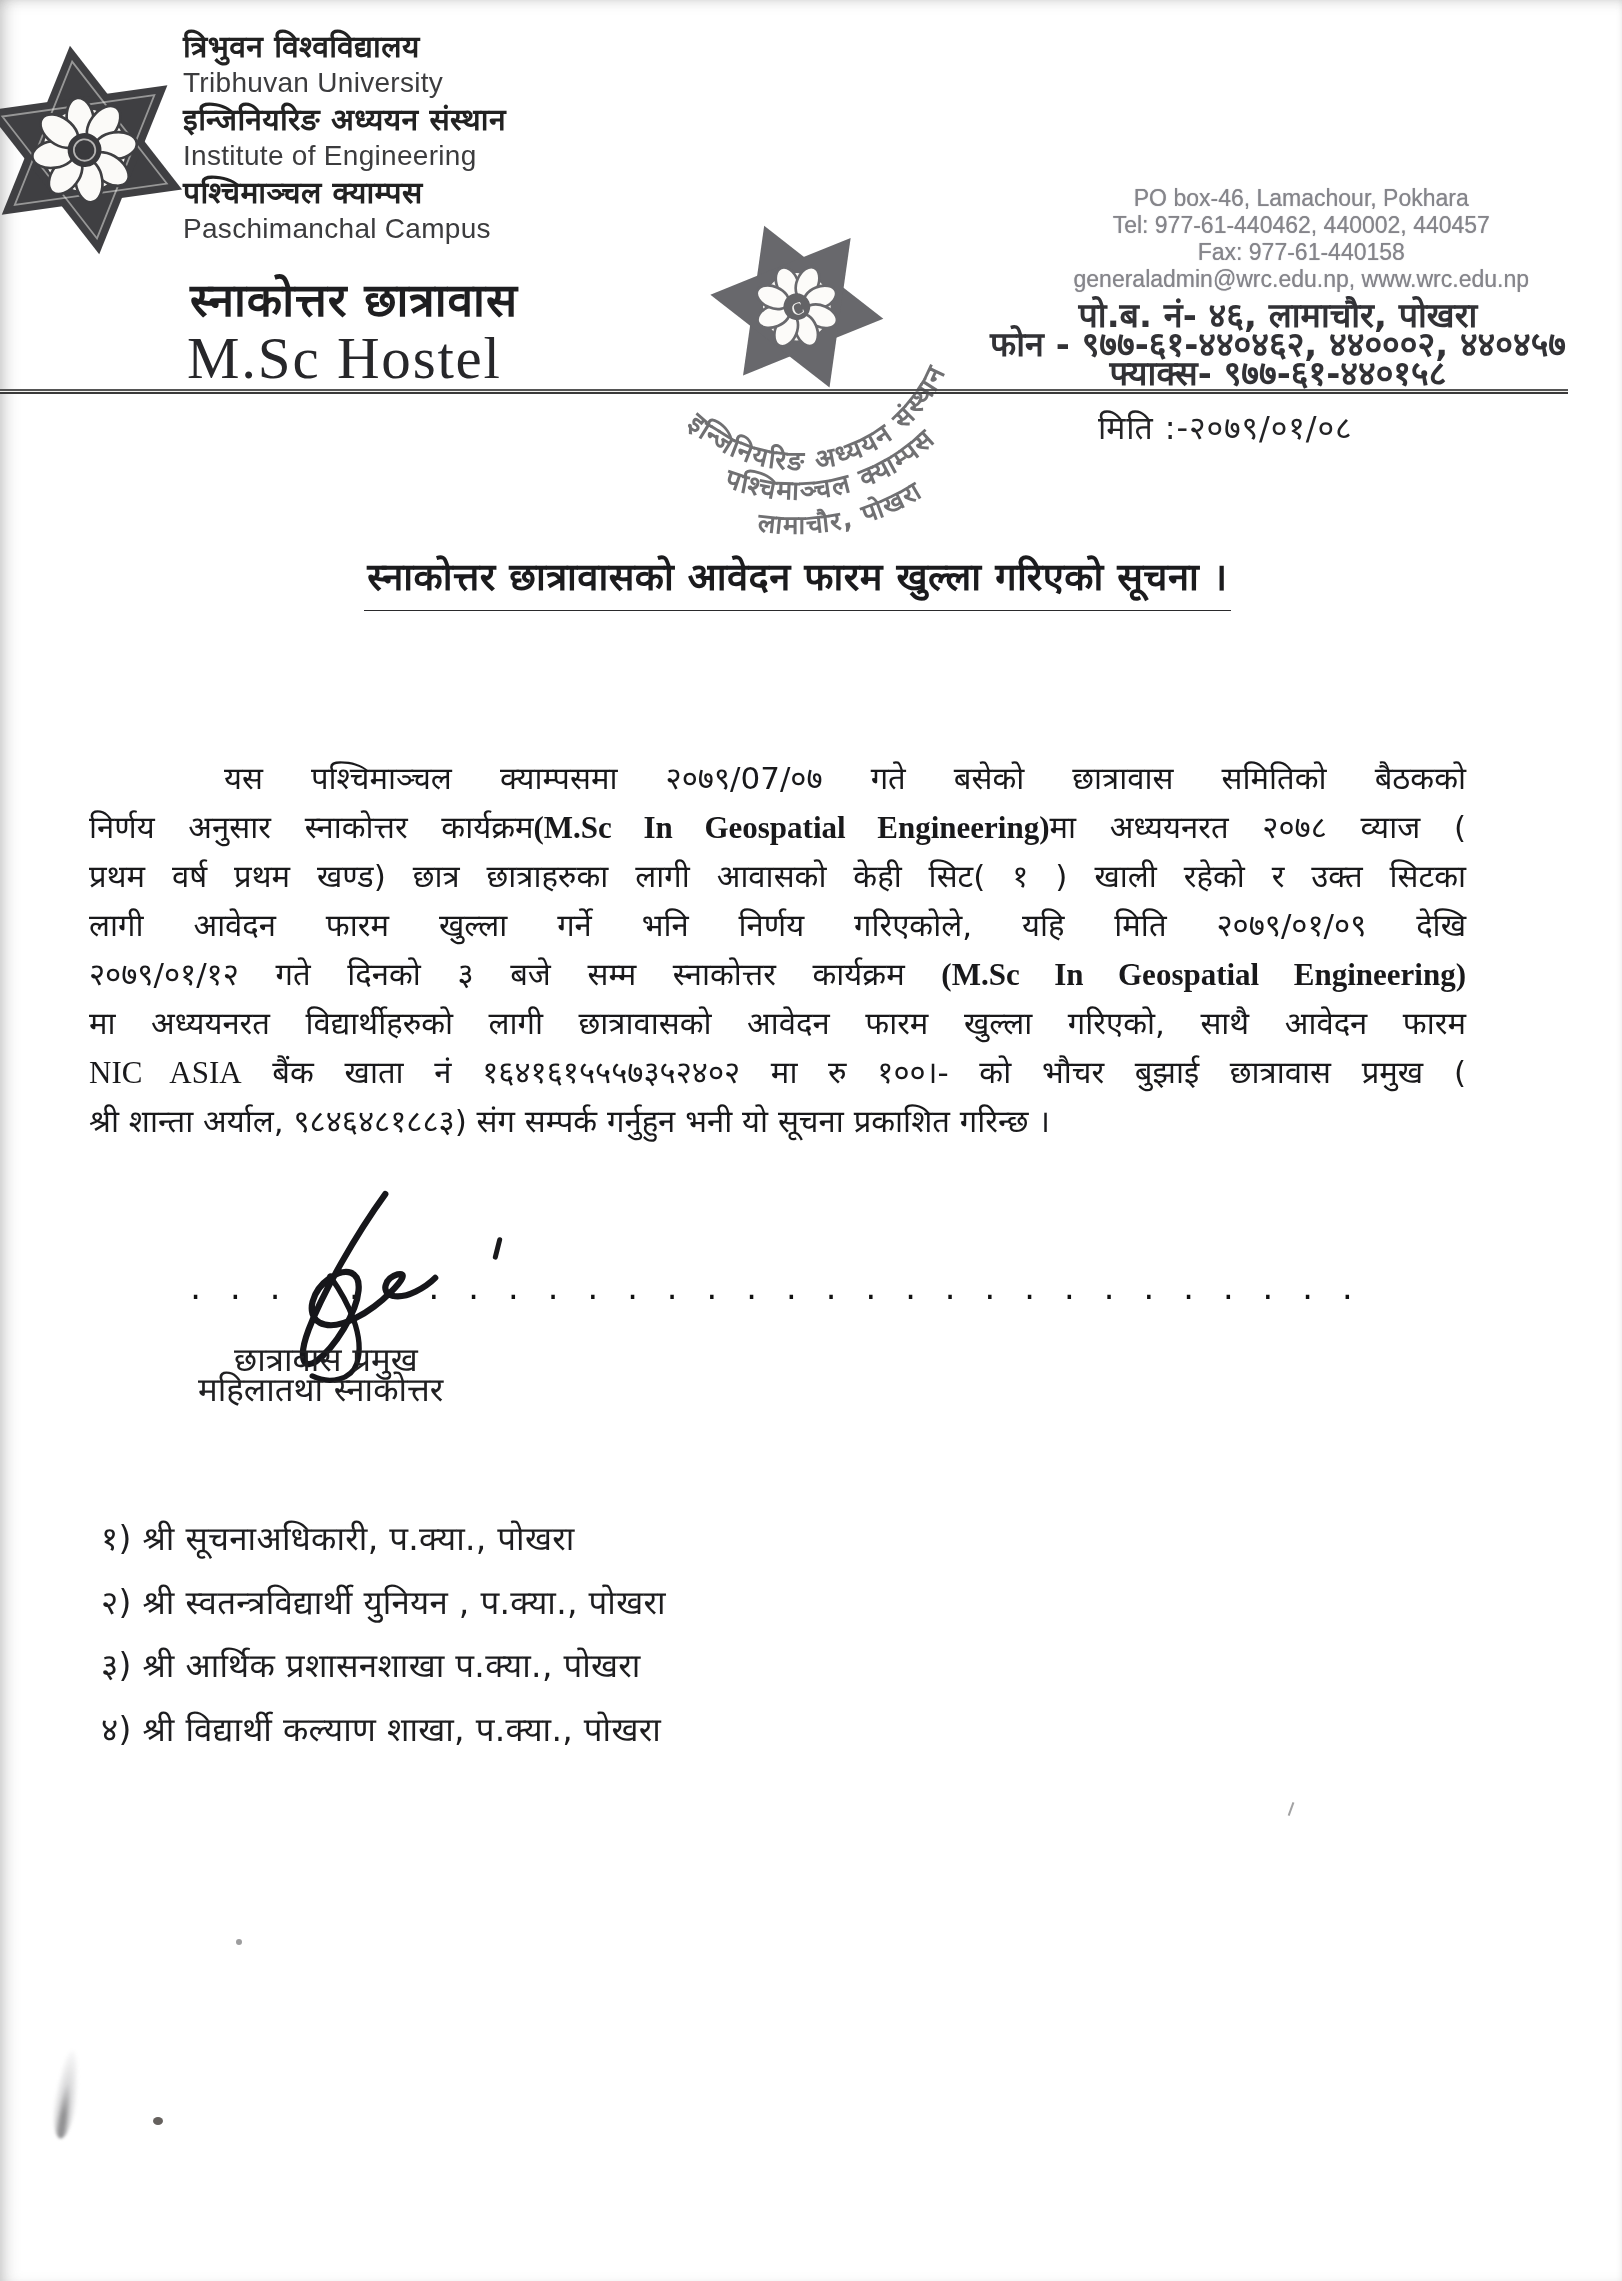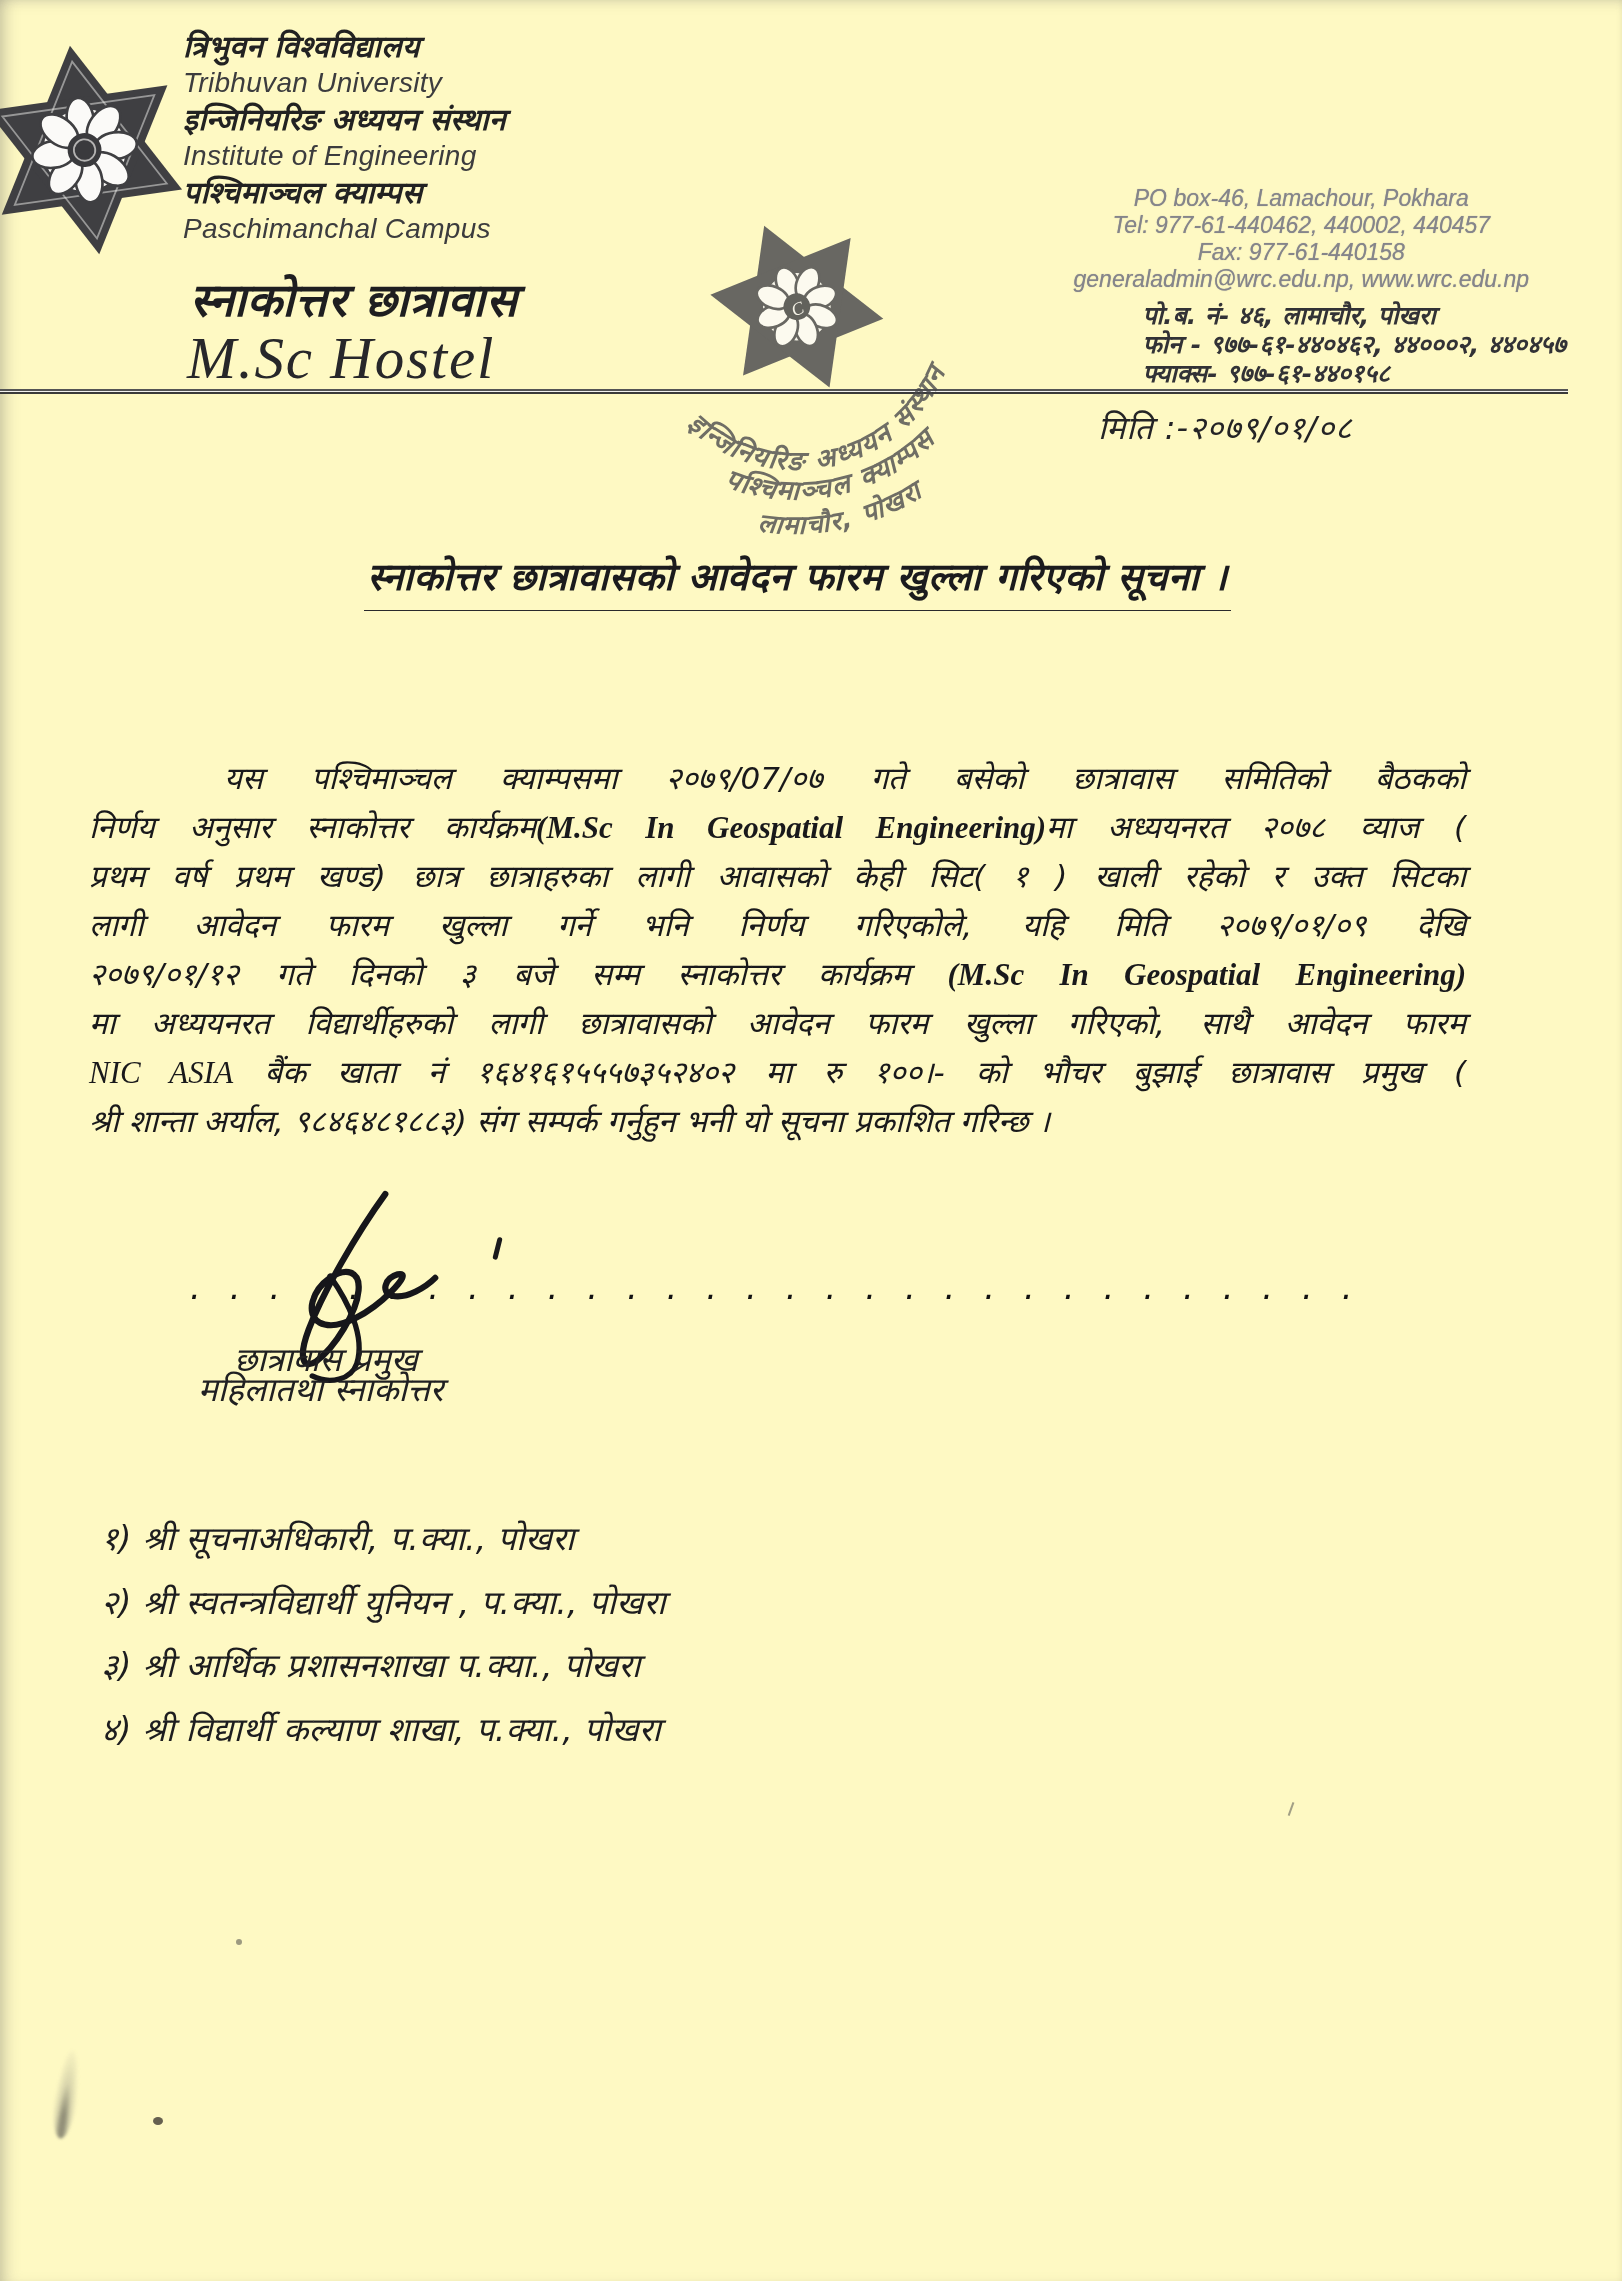--- a/index.html
+++ b/index.html
@@ -1,40 +1,39 @@
 <!DOCTYPE html>
 <html style="font-size:14.3px"><head>
 <meta charset="utf-8">
 <style>
   html,body{margin:0;padding:0;background:#e9e8e4;}
   .page{
     position:relative;
     width:1623px;height:2281px;
-    background:#fef9c3;
+    background:#ffffff;
     overflow:hidden;
     font-family:"DejaVu Sans", sans-serif;
     color:#1c1c1e;
     box-shadow: inset 12.5px 0 16px -9px rgba(90,90,88,.35), inset 0 9px 12.5px -8px rgba(120,120,118,.25), inset -5.3px 0 9px -7.1px rgba(120,120,118,.25);
-    font-style: italic;
   }
   
   .tu-logo{position:absolute;left:-27px;top:34px;}
   .hdr-block{position:absolute;left:183px;top:32px;line-height:1;}
   .np-b{font-weight:700;color:#222;font-size:30px;margin:0 0 7.1px 0;letter-spacing:0.4px;}
   .en-r{font-family:"Liberation Sans", sans-serif;color:#3c3c3e;font-size:28px;margin:0 0 8px 0;letter-spacing:0.3px;}
   .hostel-np{position:absolute;left:190px;top:267px;font-size:46px;font-weight:700;color:#1e1e20;letter-spacing:0.9px;}
   .hostel-en{position:absolute;left:187px;top:324px;font-family:"Liberation Serif", serif;font-size:59px;color:#27272a;letter-spacing:1.8px;}
   .contact-en{
     position:absolute;right:94px;top:185px;text-align:center;
     font-family:"Liberation Sans", sans-serif;font-size:23px;line-height:27px;
     color:#85858a;text-shadow:0 0 0.9px rgba(130,130,140,.8);
   }
   .contact-np{
-    position:absolute;right:57px;top:301px;text-align:left;
-    font-size:25px;line-height:29px;font-weight:700;color:#323236;
+    position:absolute;right:57px;top:301px;text-align:center;
+    font-size:34px;line-height:29px;font-weight:700;color:#323236;
   }
   .hdr-rule{position:absolute;left:0;top:389px;width:1568px;height:4.5px;
     background:linear-gradient(#555 0 1.8px,#f3f2ef 1.8px 2.7px,#3a3a3a 2.7px 4.5px);}
   .seal{position:absolute;left:570px;top:207px;opacity:.92;}
   .date-line{position:absolute;left:1098px;top:405px;font-size:32px;color:#242426;letter-spacing:0.9px;}
   
   .title-wrap{position:absolute;left:0;top:549px;width:1595px;text-align:center;}
   .title{display:inline-block;font-size:38px;font-weight:700;color:#1b1b1d;
     border-bottom:1.8px solid #2a2a2c;padding:0 3.6px 9px 3.6px;letter-spacing:0.4px;text-align:right;}
   

